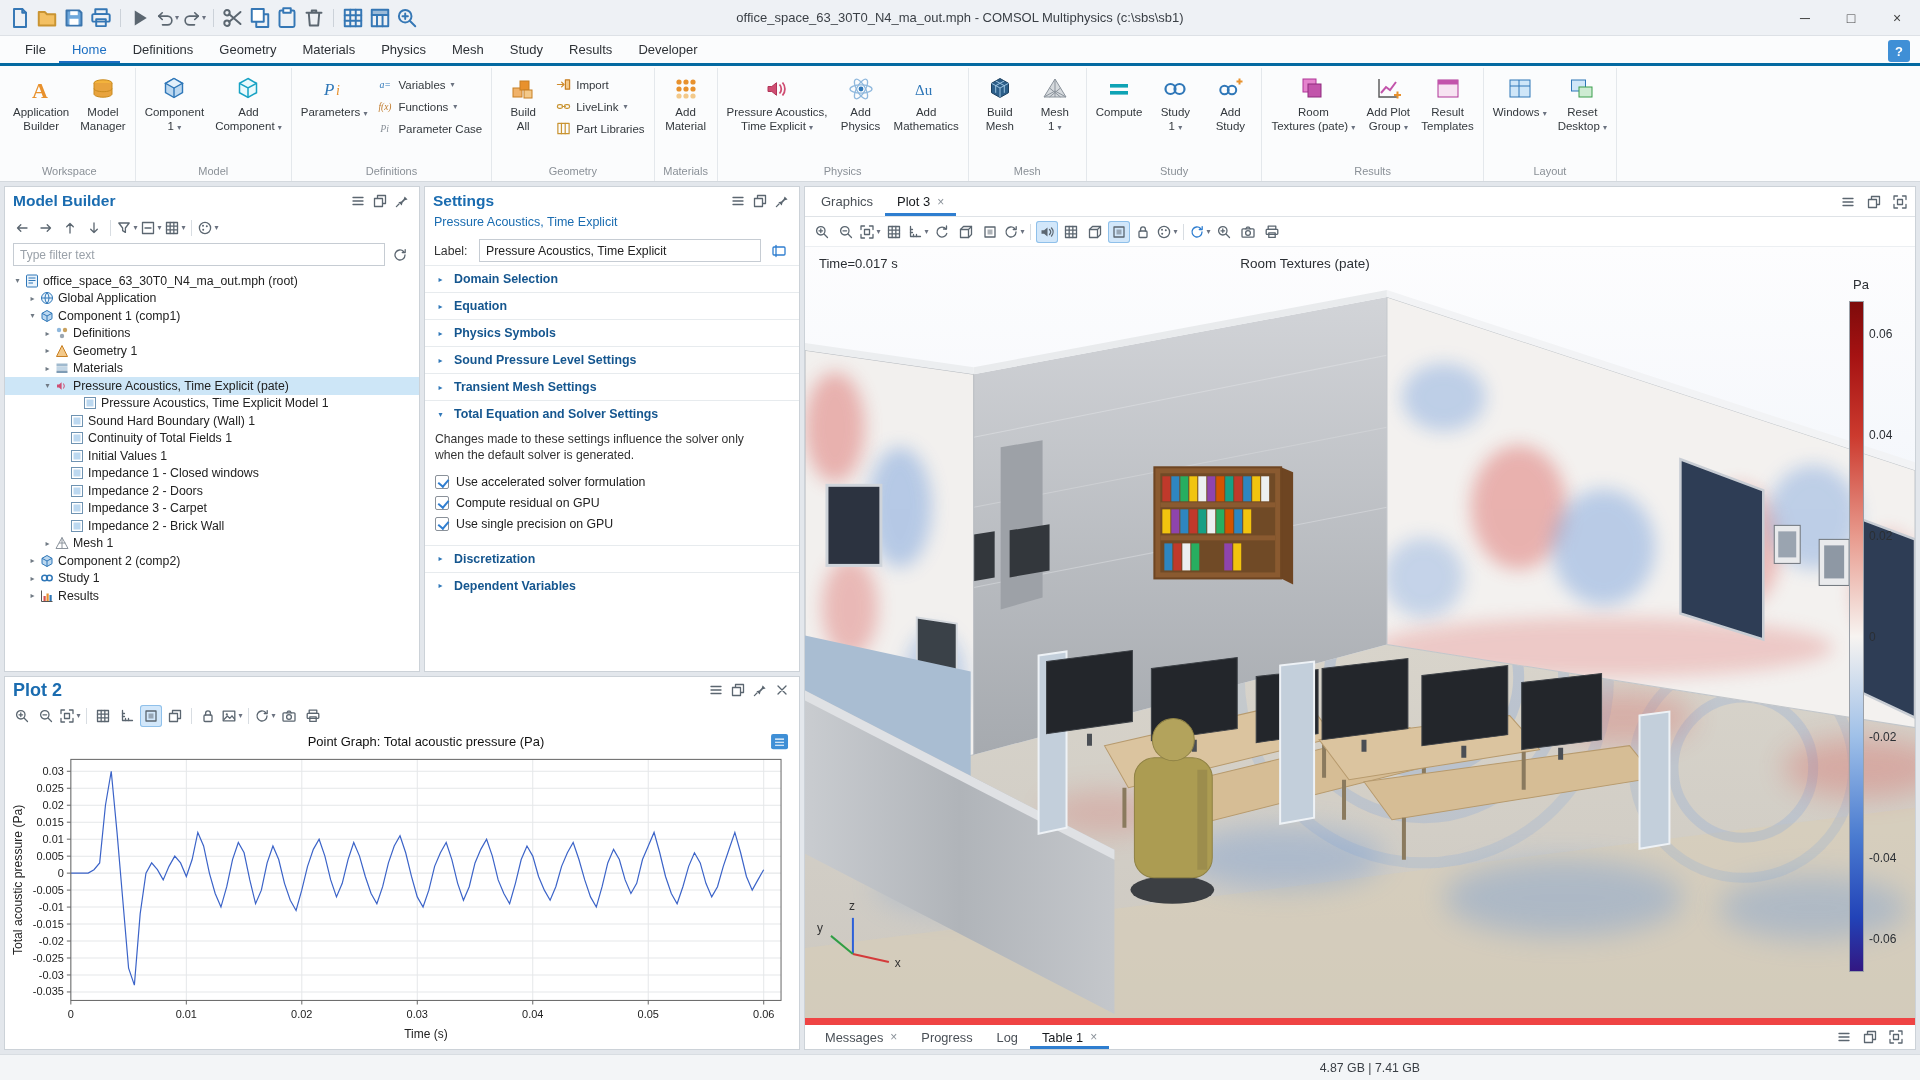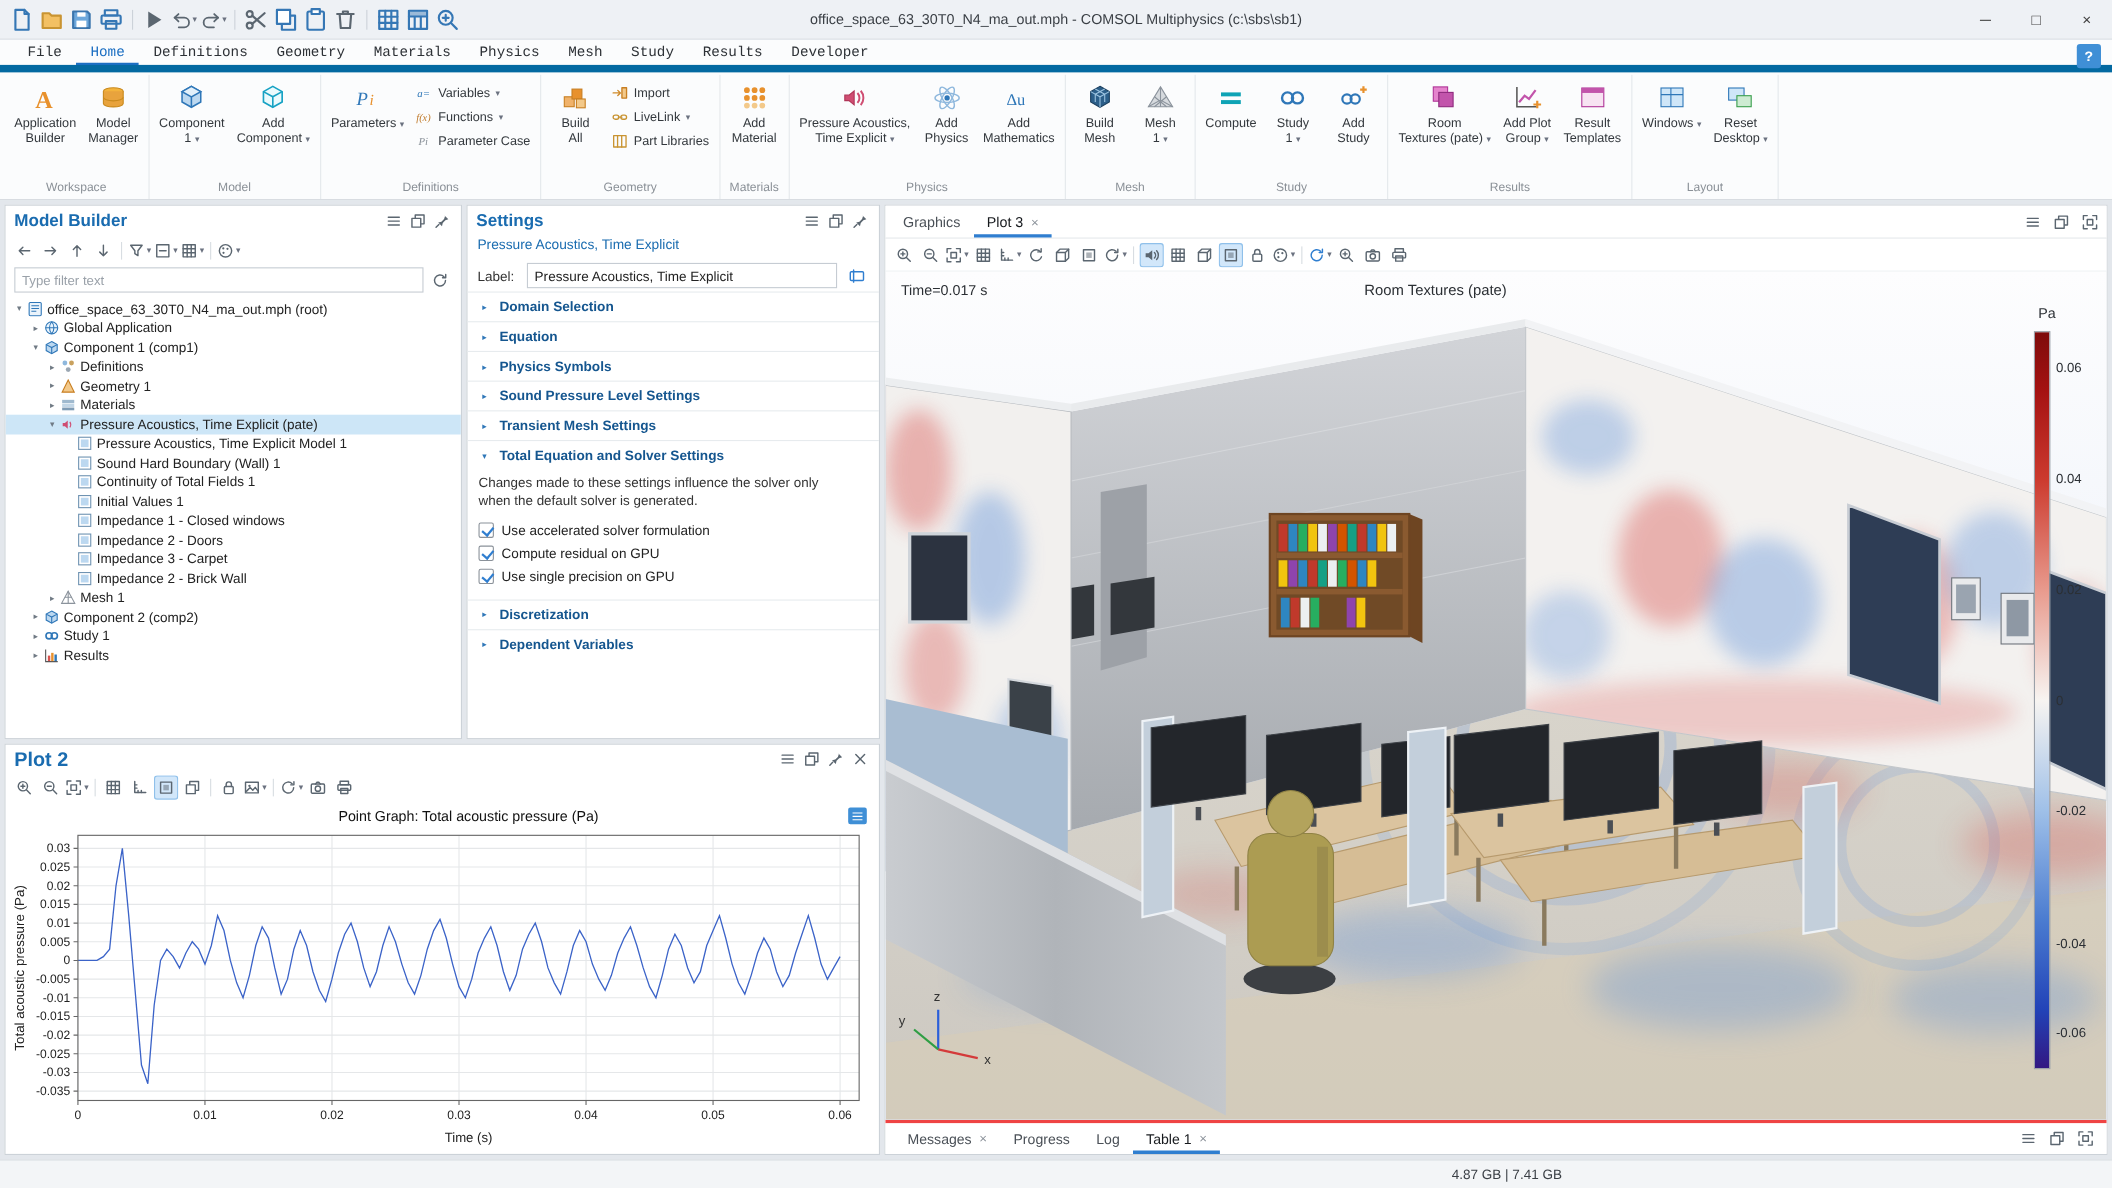--- a/index.html
+++ b/index.html
@@ -11,21 +11,21 @@
   .titlebar { height:36px; background:#eef1f5; border-bottom:1px solid #dde1e6; display:flex; align-items:center; padding:0 0 0 8px; position:relative; flex:0 0 auto; }
   .qat { display:flex; align-items:center; gap:3px; }
   .tbic { width:24px; height:24px; display:flex; align-items:center; justify-content:center; border-radius:3px; }
   .tsep { width:1px; height:18px; background:#ccd2d9; margin:0 4px; }
   .titlebar-title { position:absolute; left:50%; transform:translateX(-50%); font-size:13px; color:#3a3f45; white-space:nowrap; }
   .wincontrols { margin-left:auto; display:flex; height:36px; }
   .winbtn { width:46px; height:36px; display:flex; align-items:center; justify-content:center; font-size:14px; color:#444; }
   .caret { font-size:8px; color:#6b7280; line-height:1; }
 
   
-  .menubar { height:30px; background:#fbfcfd; border-bottom:7px solid #0369a1; display:flex; align-items:stretch; padding-left:12px; flex:0 0 auto;font-family:Liberation Mono, monospace; }
+  .menubar { height:30px; background:#fbfcfd; border-bottom:3px solid #0369a1; display:flex; align-items:stretch; padding-left:12px; flex:0 0 auto; }
   .menu-item { padding:0 13px; display:flex; align-items:center; font-size:13px; color:#2d3136; cursor:default; }
   .menu-item.active { color:#1b6ec2; box-shadow: inset 0 -2px 0 #1b6ec2; }
   .menu-spacer { flex:1; }
   .help-btn { width:22px; height:22px; margin:4px 10px 0 0; background:#3f8fd6; color:#fff; border-radius:3px; display:flex; align-items:center; justify-content:center; font-weight:bold; font-size:13px; }
 
   
   .ribbon { height:116px; background:#fbfcfd; border-bottom:1px solid #d4d9de; display:flex; align-items:stretch; padding:2px 2px 0 4px; flex:0 0 auto; overflow:hidden; }
   .rgroup { display:flex; flex-direction:column; border-right:1px solid #e4e8ec; padding:2px 4px 0; }
   .rrow { flex:1; display:flex; align-items:flex-start; gap:1px; }
   .rbig { display:flex; flex-direction:column; align-items:center; gap:3px; padding:5px 5px 2px; min-width:54px; border-radius:3px; text-align:center; }
@@ -99,21 +99,21 @@
   .gcanvas { flex:1; position:relative; min-height:0; background:linear-gradient(180deg,#fdfdfe 0%,#ecf1f9 60%,#dfe8f4 100%); overflow:hidden; }
   .scene { position:absolute; inset:0; width:100%; height:100%; }
   .time-label { position:absolute; top:9px; left:14px; font-size:13px; color:#2b2f34; z-index:3; }
   .gtitle { position:absolute; top:9px; left:0; right:110px; text-align:center; font-size:13.5px; color:#2b2f34; z-index:3; }
   .legend { position:absolute; right:4px; top:30px; bottom:46px; width:72px; z-index:3; }
   .legend-unit { position:absolute; top:0; left:14px; font-size:13px; color:#2b2f34; }
   .legend-bar { position:absolute; left:10px; top:24px; bottom:0; width:15px; border:1px solid #9aa0a8;
     background:linear-gradient(180deg,#7e0b0b 0%,#a51212 8%,#cc3a2e 20%,#e89a8d 35%,#f7f4f1 50%,#9fc0e8 65%,#4a7bd0 80%,#2243b8 92%,#321782 100%); }
   .legend-ticks { position:absolute; left:30px; top:24px; bottom:0; }
   .ctick { position:absolute; transform:translateY(-50%); font-size:12px; color:#2b2f34; white-space:nowrap; }
-  .btabs { height:31px; background:#fff; border-top:3px solid #ef4444; display:flex; align-items:stretch; padding:0 8px; flex:0 0 auto; }
+  .btabs { height:31px; background:#fff; border-top:7px solid #ef4444; display:flex; align-items:stretch; padding:0 8px; flex:0 0 auto; }
   .btab { display:flex; align-items:center; gap:7px; padding:0 12px; font-size:12.8px; color:#4a5057; }
   .btab.active { color:#16191d; box-shadow:inset 0 -3px 0 #2f7ed0; }
   .tab-right { margin-left:auto; display:flex; align-items:center; gap:4px; color:#6b7480; }
 
   
   .statusbar { height:26px; background:#f3f5f7; border-top:1px solid #d8dde2; display:flex; align-items:center; flex:0 0 auto; font-size:12.3px; color:#3a3f45; }
   .statusbar span { margin-left:auto; margin-right:500px; }
 
   .ic-blue { color:#3577b5; } .ic-gray { color:#5b6670; } .ic-orange { color:#cf8a2a; } .ic-bright { color:#2f7ed0; }
   .mi { display:block; }
@@ -704,21 +704,21 @@
               <div class="tree-row selected" style="padding-left: 36px;">
                 <span class="chev">▾</span>
                 <span class="ticon">
                   <svg viewBox="0 0 14 14" fill="none" stroke-width="1">
                     <path d="M2 5.5v3h2l2.6 2.2V3.3L4 5.5H2z" fill="#cf4d72"></path>
                     <path d="M8.5 4.5a4.5 4.5 0 0 1 0 5" stroke="#cf4d72" fill="none"></path>
                   </svg>
                 </span>
                 <span>Pressure Acoustics, Time Explicit (pate)</span>
               </div>
-              <div class="tree-row" style="padding-left: 51px;">
+              <div class="tree-row" style="padding-left: 51px; margin-left: 13px;">
                 <span class="chev"></span>
                 <span class="ticon">
                   <svg viewBox="0 0 14 14" fill="none" stroke-width="1">
                     <rect x="1.5" y="1.5" width="11" height="11" fill="#fff" stroke="#6f93b2"></rect>
                     <rect x="3.5" y="3.5" width="7" height="7" fill="#bcd8f0"></rect>
                   </svg>
                 </span>
                 <span>Pressure Acoustics, Time Explicit Model 1</span>
               </div>
               <div class="tree-row" style="padding-left: 51px;">

